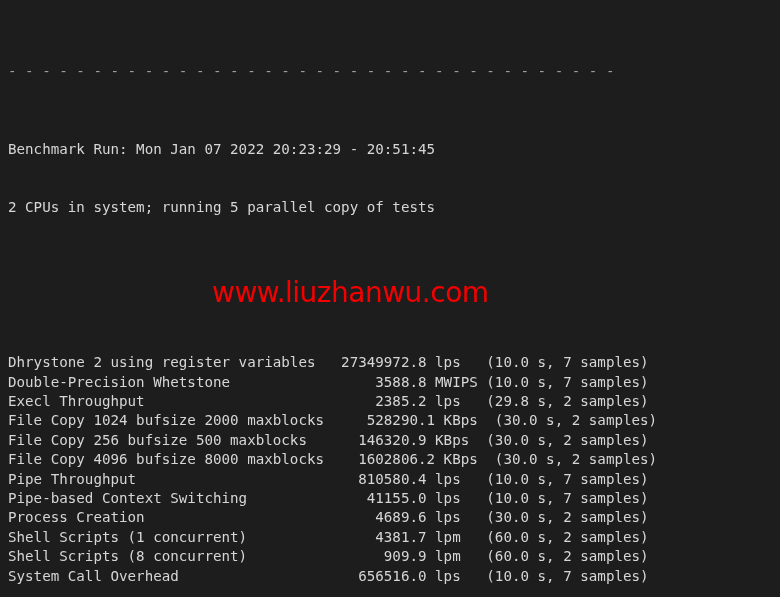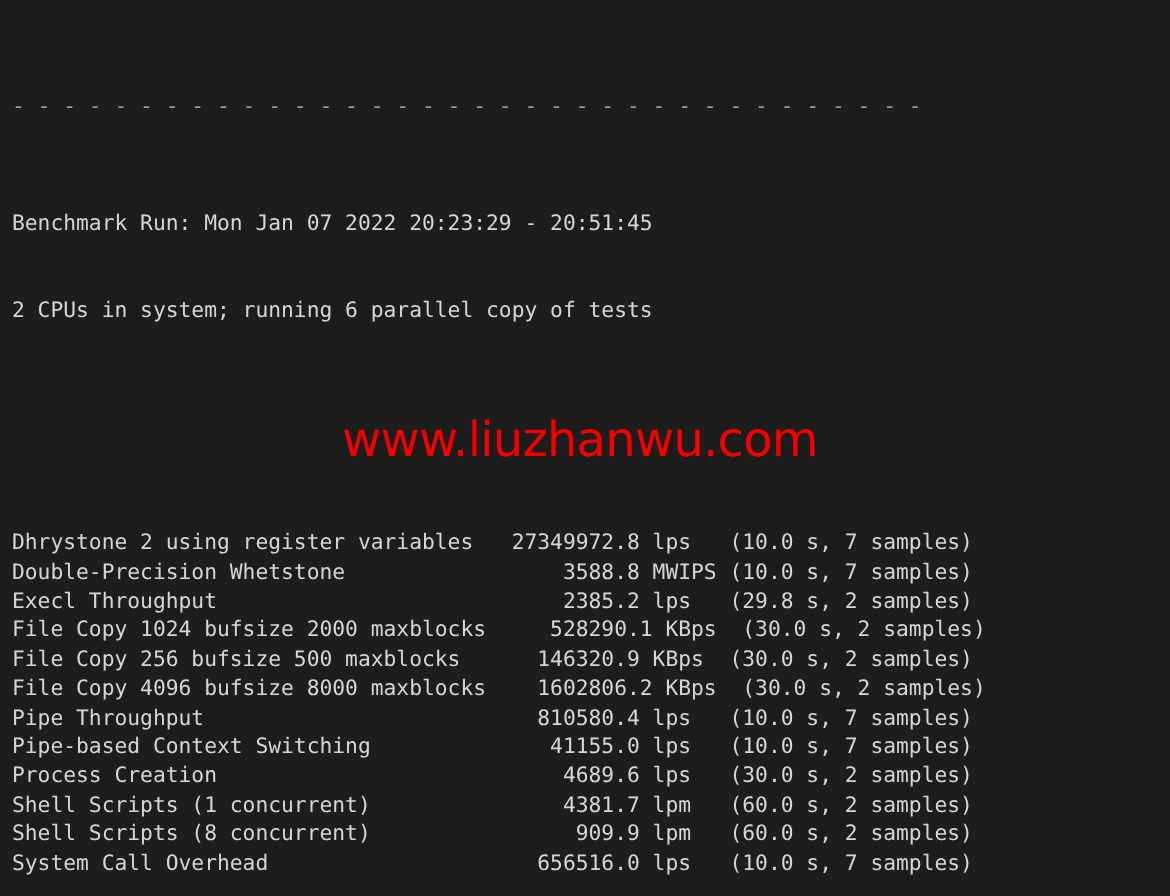--- a/index.html
+++ b/index.html
@@ -33,41 +33,41 @@
     font-variant-ligatures: none;
   }
   .rule {
     color: #9d9d9d;
   }
   .blank {
     height: 19.4px;
   }
   #watermark {
     position: absolute;
-    left: 228px;
+    left: 212px;
     top: 278px;
     color: #f40000;
     font-family: "DejaVu Sans", "Liberation Sans", sans-serif;
-    font-size: 32px;
+    font-size: 28px;
     font-weight: 400;
     line-height: 30px;
     letter-spacing: -0.5px;
     white-space: pre;
     pointer-events: none;
   }
 </style>
 </head>
 <body>
 
 <div id="terminal">
 
   <div class="line rule" id="top-rule">- - - - - - - - - - - - - - - - - - - - - - - - - - - - - - - - - - - -</div>
 
   <div class="line">Benchmark Run: Mon Jan 07 2022 20:23:29 - 20:51:45</div>
-  <div class="line">2 CPUs in system; running 6 parallel copy of tests</div>
+  <div class="line">2 CPUs in system; running 5 parallel copy of tests</div>
 
   <div class="blank"></div>
 
   <div id="raw-results"><div class="line">Dhrystone 2 using register variables   27349972.8 lps   (10.0 s, 7 samples)</div><div class="line">Double-Precision Whetstone                 3588.8 MWIPS (10.0 s, 7 samples)</div><div class="line">Execl Throughput                           2385.2 lps   (29.8 s, 2 samples)</div><div class="line">File Copy 1024 bufsize 2000 maxblocks     528290.1 KBps  (30.0 s, 2 samples)</div><div class="line">File Copy 256 bufsize 500 maxblocks      146320.9 KBps  (30.0 s, 2 samples)</div><div class="line">File Copy 4096 bufsize 8000 maxblocks    1602806.2 KBps  (30.0 s, 2 samples)</div><div class="line">Pipe Throughput                          810580.4 lps   (10.0 s, 7 samples)</div><div class="line">Pipe-based Context Switching              41155.0 lps   (10.0 s, 7 samples)</div><div class="line">Process Creation                           4689.6 lps   (30.0 s, 2 samples)</div><div class="line">Shell Scripts (1 concurrent)               4381.7 lpm   (60.0 s, 2 samples)</div><div class="line">Shell Scripts (8 concurrent)                909.9 lpm   (60.0 s, 2 samples)</div><div class="line">System Call Overhead                     656516.0 lps   (10.0 s, 7 samples)</div></div>
 
   
 
   
   
 

